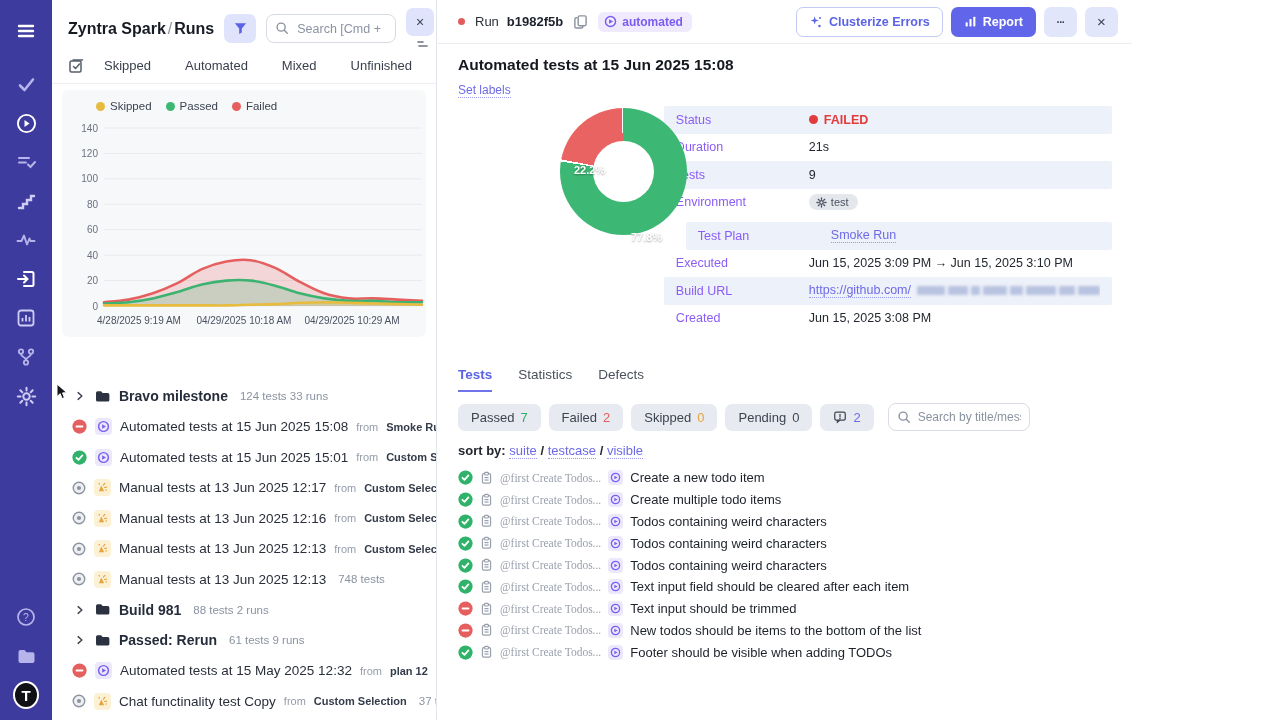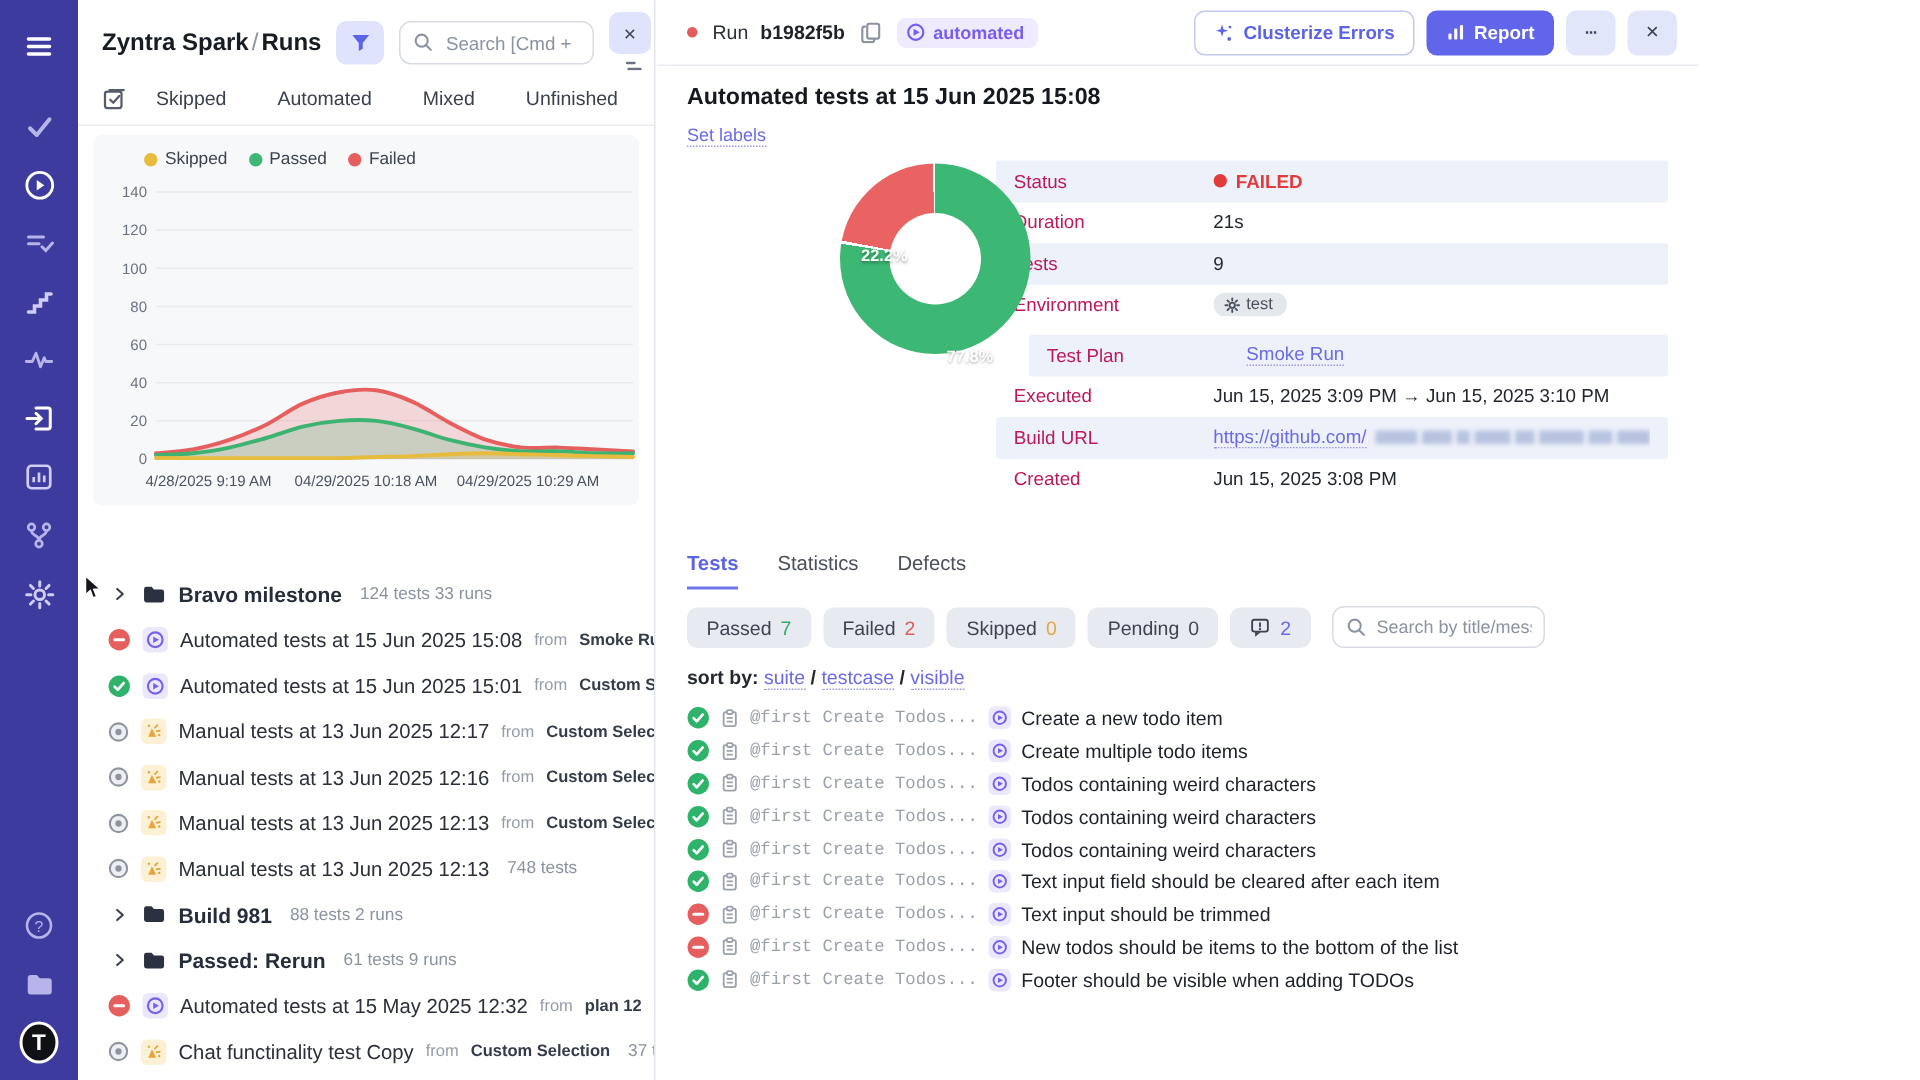--- a/index.html
+++ b/index.html
@@ -73,21 +73,21 @@
   .donut-wrap { width:336px; position:relative; }
   .donut { position:absolute; left:102px; top:2px; width:127px; height:127px; border-radius:50%; }
   .donut-hole { position:absolute; left:33px; top:33px; width:61px; height:61px; border-radius:50%; background:#fff; }
   .donut-label { position:absolute; font-size:11px; font-weight:bold; color:#fff; text-shadow:0 1px 2px rgba(0,0,0,.35);margin-top:32px; }
   .legend-col { width:78px; padding-top:13px; }
   .legend-col .li { display:flex; align-items:center; gap:6px; font-size:12px; color:#333a46; margin-bottom:4px; }
 
   .details { flex:1; font-size:12.5px; margin-left:8px; }
   .d-row { display:flex; align-items:center; min-height:27.5px; padding:0 12px; border-radius:2px; }
   .d-row.alt { background:#edf1f9; }
-  .d-row .d-label { width:133px; color:#be185d; flex:0 0 auto; }
+  .d-row .d-label { width:133px; color:#8b5cf6; flex:0 0 auto; }
   .d-row .d-val { color:#23282f; display:flex; align-items:center; gap:6px; overflow:hidden; white-space:nowrap; }
   .d-row.gap-above { margin-top:6px;margin-left:22px; }
   .status-failed { color:#e23b3b; font-weight:bold; display:flex; align-items:center; gap:6px; font-size:12.5px; }
   .status-failed .dot { width:9px; height:9px; background:#e23b3b; }
   .d-link { color:#6d6ae8; border-bottom:1px dotted #9a98ef; cursor:pointer; text-decoration:none; }
   .redacted { display:inline-flex; gap:3px; align-items:center; filter:blur(1.5px); opacity:.8; }
   .redacted i { display:inline-block; height:9px; background:#aab8da; border-radius:1px; }
 
   .main-tabs { display:flex; gap:26px; margin-top:13px; }
   .m-tab { font-size:13.5px; color:#4a505c; padding-bottom:8px; cursor:pointer; }
@@ -100,21 +100,21 @@
   .pill-search input { width:142px; height:28px; border:1px solid #d8dce3; border-radius:8px; padding:0 8px 0 29px; font-size:12px; color:#3c4350; outline:none; }
   .pill-search input::placeholder { color:#8b93a1; }
   .pill-search .search-ic { top:7px; }
 
   .sort-row { margin-top:12px; font-size:13px; color:#23282f; font-weight:bold; }
   .sort-row .opt { color:#6d6ae8; font-weight:normal; border-bottom:1px dotted #9a98ef; cursor:pointer; }
   .sort-row .sl { font-weight:bold; color:#23282f; }
 
   .tests-list { margin-top:9px; }
   .test-row { height:21.8px; display:flex; align-items:center; gap:7px; cursor:pointer; white-space:nowrap; }
-  .test-suite { font-family:Liberation Mono, monospace; font-size:11.5px; color:#9aa1ad; }
+  .test-suite { font-family:Liberation Serif, serif; font-size:11.5px; color:#9aa1ad; }
   .test-title { font-size:13px; color:#1d222b; }
   .mini-type { width:15px; height:15px; border-radius:4px; background:#ece8fc; display:flex; align-items:center; justify-content:center; flex:0 0 auto; }
 </style>
 </head>
 <body>
 
 <nav id="rail">
   <span class="rail-ic bright">
       <svg width="20" height="20" viewBox="0 0 20 20">
         <g stroke="currentColor" stroke-width="2.4" stroke-linecap="round">

